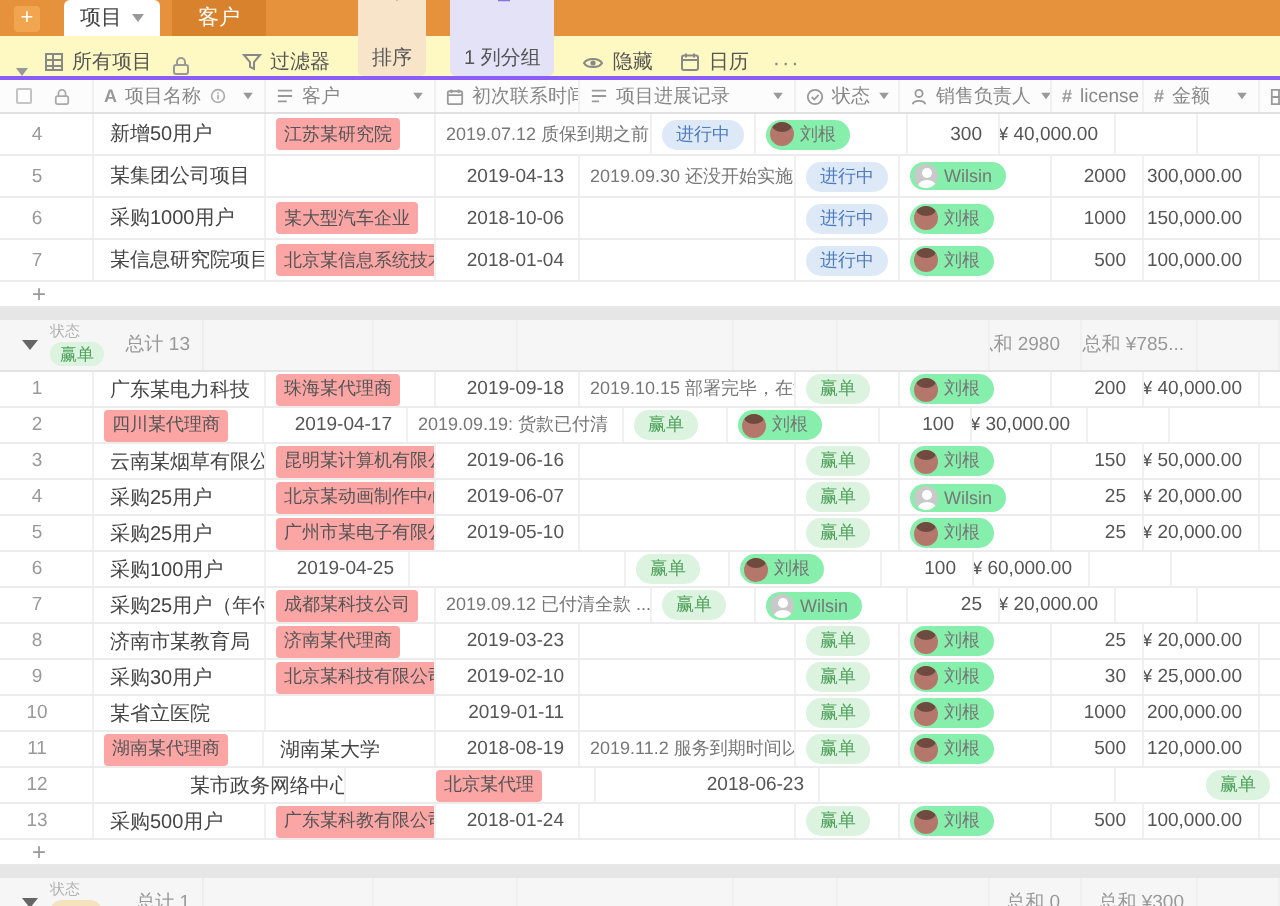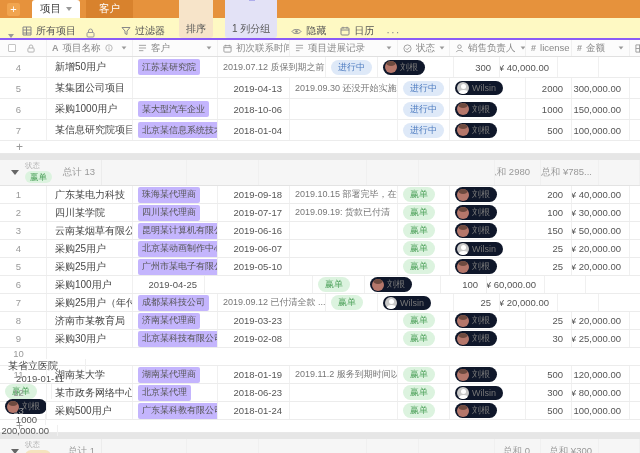--- a/index.html
+++ b/index.html
@@ -49,23 +49,23 @@
   
   .row { border-bottom: 1px solid #ECECEC; }
   .cell { font-size: 10px; color: #444; padding: 0 5px; white-space: nowrap; }
   .cell.c-num { justify-content: center; color: #999; font-size: 9.5px; padding-right: 14px; }
   .cell.c-name { padding-left: 8px; }
   .cell.c-date, .cell.c-lic, .cell.c-amt { justify-content: flex-end; color: #555; }
   .cell.c-date { padding-right: 7px; font-size: 9.5px; }
   .cell.c-lic { padding-right: 8px; font-size: 9.5px; }
   .cell.c-amt { padding-right: 8px; font-size: 9.5px; }
   .cell.c-prog { font-size: 9px; color: #777; }
-  .tag { background: #c4b5fd; border-radius: 2px; padding: 1.5px 4px; font-size: 9px; color: #555; white-space: nowrap; }
+  .tag { background: #fca5a5; border-radius: 2px; padding: 1.5px 4px; font-size: 9px; color: #555; white-space: nowrap; }
   .pill { border-radius: 8px; padding: 1px 7px; font-size: 9px; white-space: nowrap; }
-  .member { display: flex; align-items: center; gap: 3px; background: #0f172a; border-radius: 9px; padding: 1px 7px 1px 2px; font-size: 9px; color: #777; }
+  .member { display: flex; align-items: center; gap: 3px; background: #86efac; border-radius: 9px; padding: 1px 7px 1px 2px; font-size: 9px; color: #777; }
   .avatar { width: 12px; height: 12px; border-radius: 50%; position: relative; overflow: hidden; flex: none; }
   .avatar.default::before { content: ""; position: absolute; width: 5px; height: 5px; border-radius: 50%; background: #fff; left: 3.5px; top: 2px; }
   .avatar.default::after  { content: ""; position: absolute; width: 9px; height: 6px; border-radius: 50%; background: #fff; left: 1.5px; top: 8px; }
   .avatar.photo::before { content: ""; position: absolute; width: 10px; height: 7px; border-radius: 50%; background: #6E4A3F; left: 1px; top: -2px; }
 
   
   .ghead { height: 26px; background: #F6F6F6; border-bottom: 1px solid #E3E3E3; }
   .gh-first { width: 133px; display: flex; align-items: center; border-right: 1px solid #ECECEC; }
   .tri { width: 0; height: 0; border-left: 4px solid transparent; border-right: 4px solid transparent; border-top: 5px solid #666; margin-left: 11px; flex: none; }
   .gh-stack { display: flex; flex-direction: column; margin-left: 6px; gap: 1px; }
@@ -338,25 +338,24 @@
             <span class="avatar photo" style="background: rgb(181, 119, 107);"></span>
             <span>刘根</span>
           </span>
         </div>
         <div class="cell c-lic">200</div>
         <div class="cell c-amt">¥ 40,000.00</div>
         <div class="cell c-extra"></div>
       </div>
       <div class="row" style="height: 18px;">
         <div class="cell c-num">2</div>
-        <div class="cell c-name">四川某学院</div>
         <div class="cell c-cust">
           <span class="tag">四川某代理商</span>
         </div>
-        <div class="cell c-date">2019-07-17</div>
+        <div class="cell c-date">2019-04-17</div>
         <div class="cell c-prog">2019.09.19: 货款已付清</div>
         <div class="cell c-status">
           <span class="pill" style="background: rgb(220, 243, 223); color: rgb(79, 162, 92);">赢单</span>
         </div>
         <div class="cell c-sales">
           <span class="member">
             <span class="avatar photo" style="background: rgb(181, 119, 107);"></span>
             <span>刘根</span>
           </span>
         </div>
@@ -485,76 +484,76 @@
         <div class="cell c-lic">25</div>
         <div class="cell c-amt">¥ 20,000.00</div>
         <div class="cell c-extra"></div>
       </div>
       <div class="row" style="height: 18px;">
         <div class="cell c-num">9</div>
         <div class="cell c-name">采购30用户</div>
         <div class="cell c-cust">
           <span class="tag">北京某科技有限公司</span>
         </div>
-        <div class="cell c-date">2019-02-08</div>
+        <div class="cell c-date">2019-02-10</div>
         <div class="cell c-prog"></div>
         <div class="cell c-status">
           <span class="pill" style="background: rgb(220, 243, 223); color: rgb(79, 162, 92);">赢单</span>
         </div>
         <div class="cell c-sales">
           <span class="member">
             <span class="avatar photo" style="background: rgb(181, 119, 107);"></span>
             <span>刘根</span>
           </span>
         </div>
         <div class="cell c-lic">30</div>
         <div class="cell c-amt">¥ 25,000.00</div>
         <div class="cell c-extra"></div>
       </div>
-      <div class="row" style="height: 18px; flex-direction: column;">
+      <div class="row" style="height: 18px;">
         <div class="cell c-num">10</div>
         <div class="cell c-name">某省立医院</div>
         <div class="cell c-cust"></div>
         <div class="cell c-date">2019-01-11</div>
         <div class="cell c-prog"></div>
         <div class="cell c-status">
           <span class="pill" style="background: rgb(220, 243, 223); color: rgb(79, 162, 92);">赢单</span>
         </div>
         <div class="cell c-sales">
           <span class="member">
             <span class="avatar photo" style="background: rgb(181, 119, 107);"></span>
             <span>刘根</span>
           </span>
         </div>
         <div class="cell c-lic">1000</div>
         <div class="cell c-amt">¥ 200,000.00</div>
         <div class="cell c-extra"></div>
       </div>
       <div class="row" style="height: 18px;">
         <div class="cell c-num">11</div>
+        <div class="cell c-cust">
+          <span class="tag">湖南某代理商</span>
+        </div>
         <div class="cell c-name">湖南某大学</div>
-        <div class="cell c-cust">
-          <span class="tag">湖南某代理商</span>
-        </div>
-        <div class="cell c-date">2018-01-19</div>
+        <div class="cell c-date">2018-08-19</div>
         <div class="cell c-prog">2019.11.2 服务到期时间以...</div>
         <div class="cell c-status">
           <span class="pill" style="background: rgb(220, 243, 223); color: rgb(79, 162, 92);">赢单</span>
         </div>
         <div class="cell c-sales">
           <span class="member">
             <span class="avatar photo" style="background: rgb(181, 119, 107);"></span>
             <span>刘根</span>
           </span>
         </div>
         <div class="cell c-lic">500</div>
         <div class="cell c-amt">¥ 120,000.00</div>
         <div class="cell c-extra"></div>
       </div>
-      <div class="row" style="height: 18px;">
+      <div class="row" style="height: 18px; gap: 40px;">
         <div class="cell c-num">12</div>
         <div class="cell c-name">某市政务网络中心</div>
         <div class="cell c-cust">
           <span class="tag">北京某代理</span>
         </div>
         <div class="cell c-date">2018-06-23</div>
         <div class="cell c-prog"></div>
         <div class="cell c-status">
           <span class="pill" style="background: rgb(220, 243, 223); color: rgb(79, 162, 92);">赢单</span>
         </div>

